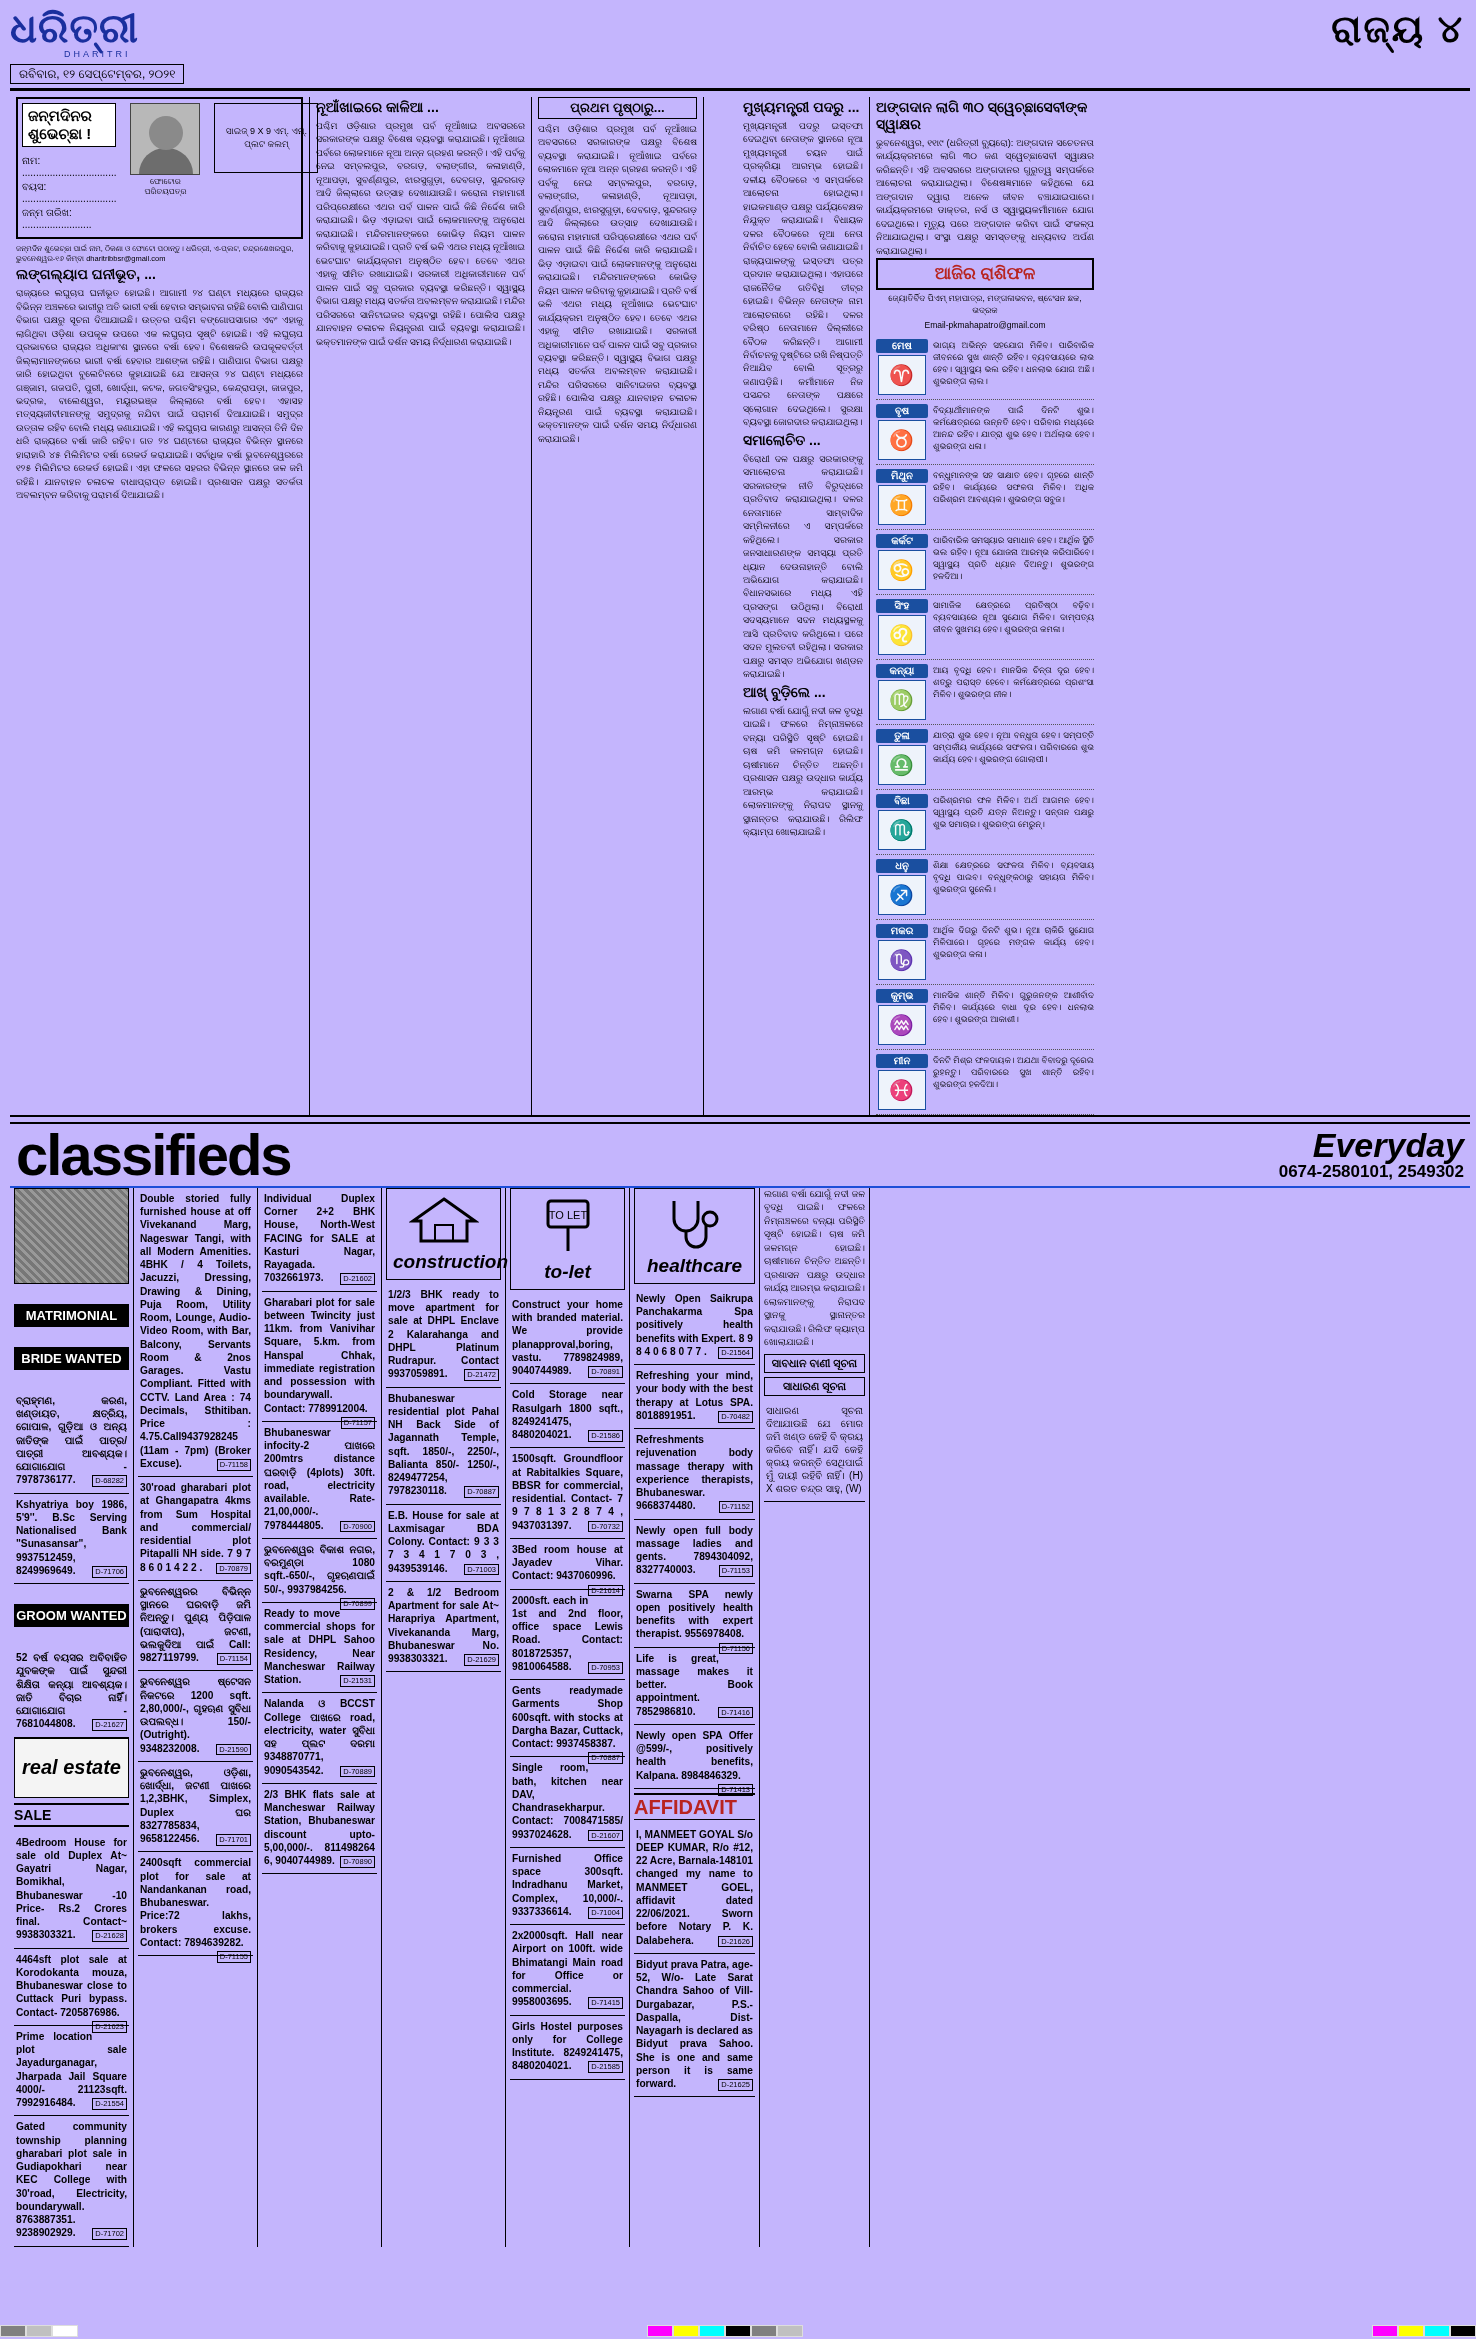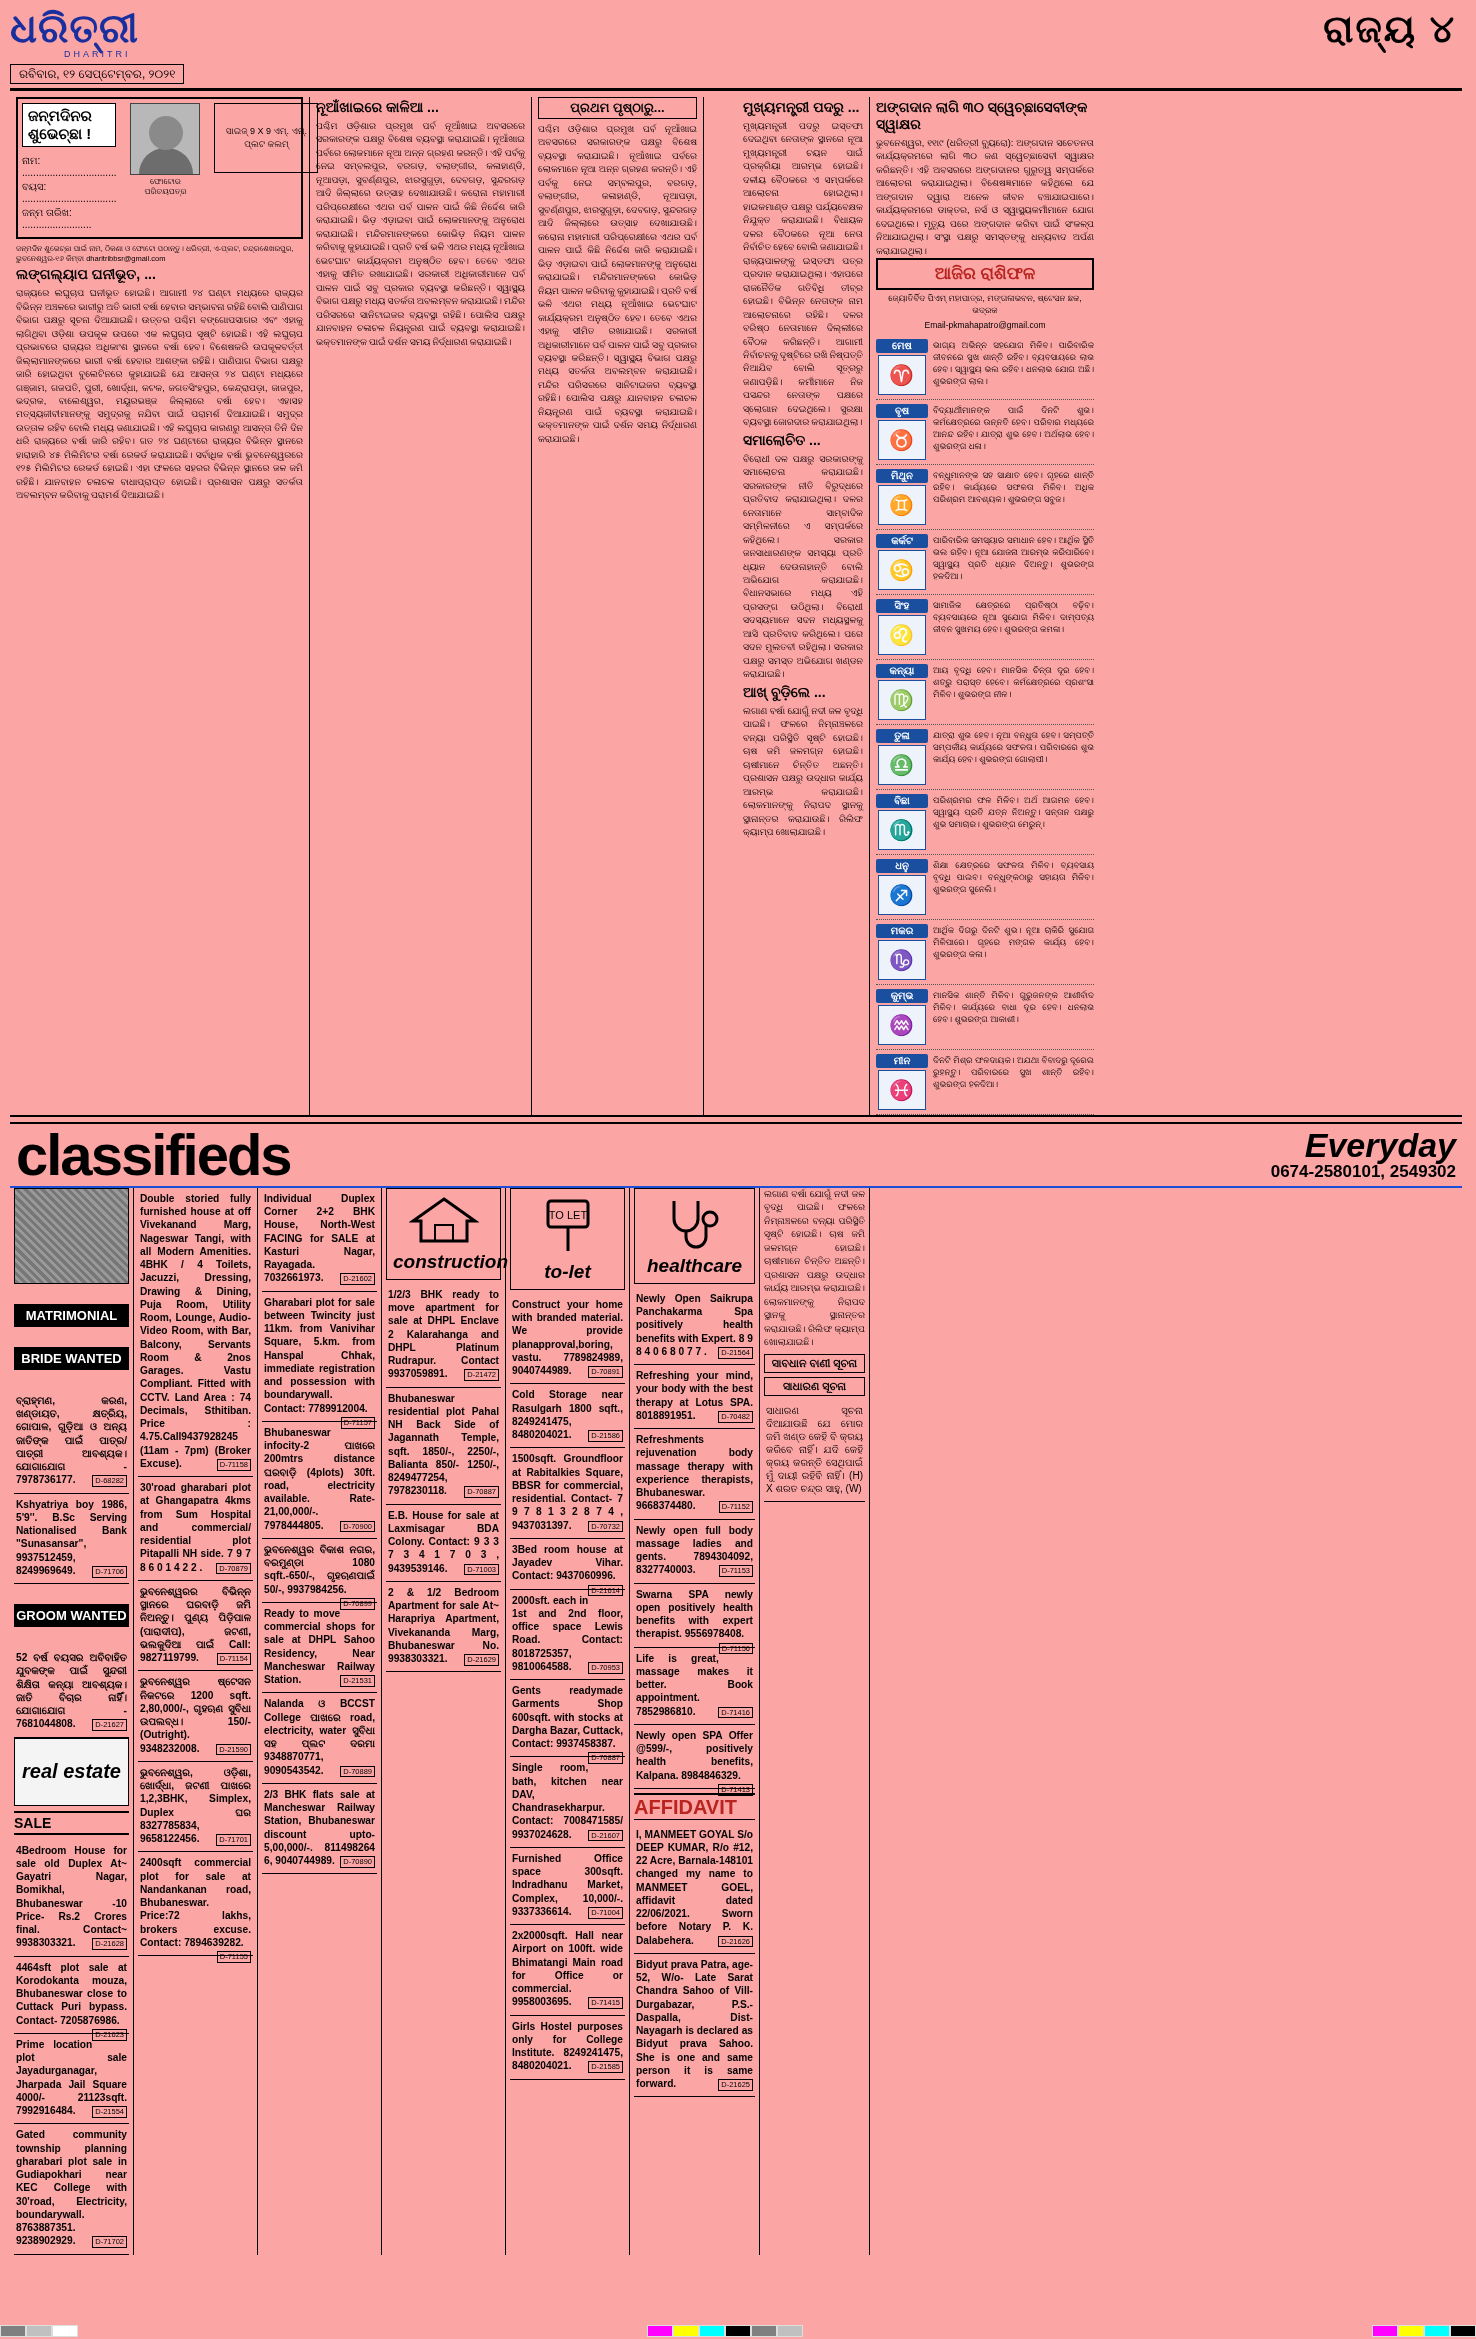--- a/index.html
+++ b/index.html
@@ -8,22 +8,22 @@
     padding: 0;
     background: #ffffff;
     width: 1476px;
     font-family: "Liberation Sans", sans-serif;
     color: #000;
   }
   .page {
     width: 1476px;
     height: 2339px;
     position: relative;
-    background: #fca5a5;
-    padding: 8px 14px 0 10px;
+    background: #c4b5fd;
+    padding: 8px 6px 0 10px;
   }
   
   .masthead {
     display: flex;
     align-items: flex-start;
     justify-content: space-between;
     border-bottom: 3px solid #000;
     padding-bottom: 4px;
   }
   .logo-wrap { display: flex; flex-direction: column; }
@@ -248,21 +248,21 @@
     border-top: 2px solid #000;
     border-bottom: 2px solid #000;
     font-size: 14px;
     font-weight: bold;
     text-align: left;
     padding: 2px 0;
     margin: 5px 0;
   }
   .pic-box {
     border: 1px solid #000;
-    height: 68px;
+    height: 60px;
     display: flex;
     align-items: center;
     justify-content: center;
     font-size: 20px;
     font-weight: bold;
     font-style: italic;
     background: #f4f4f4;
     margin-bottom: 3px;
   }
   .matri-img {

